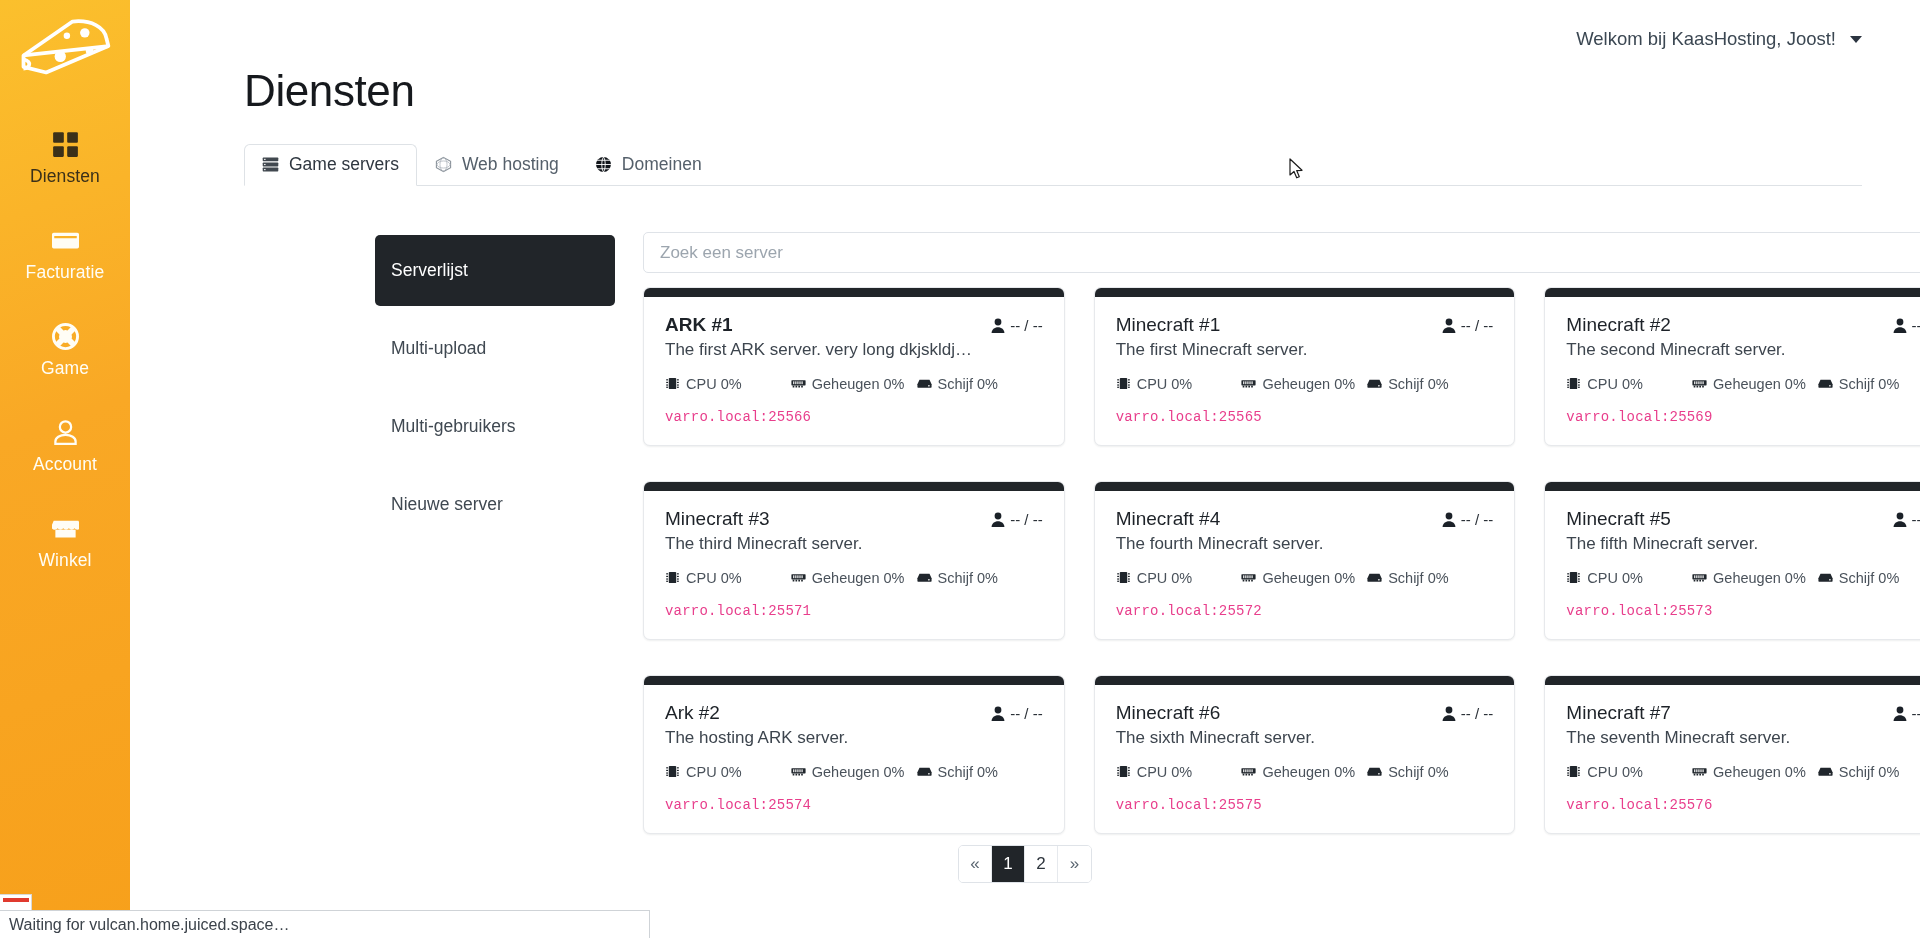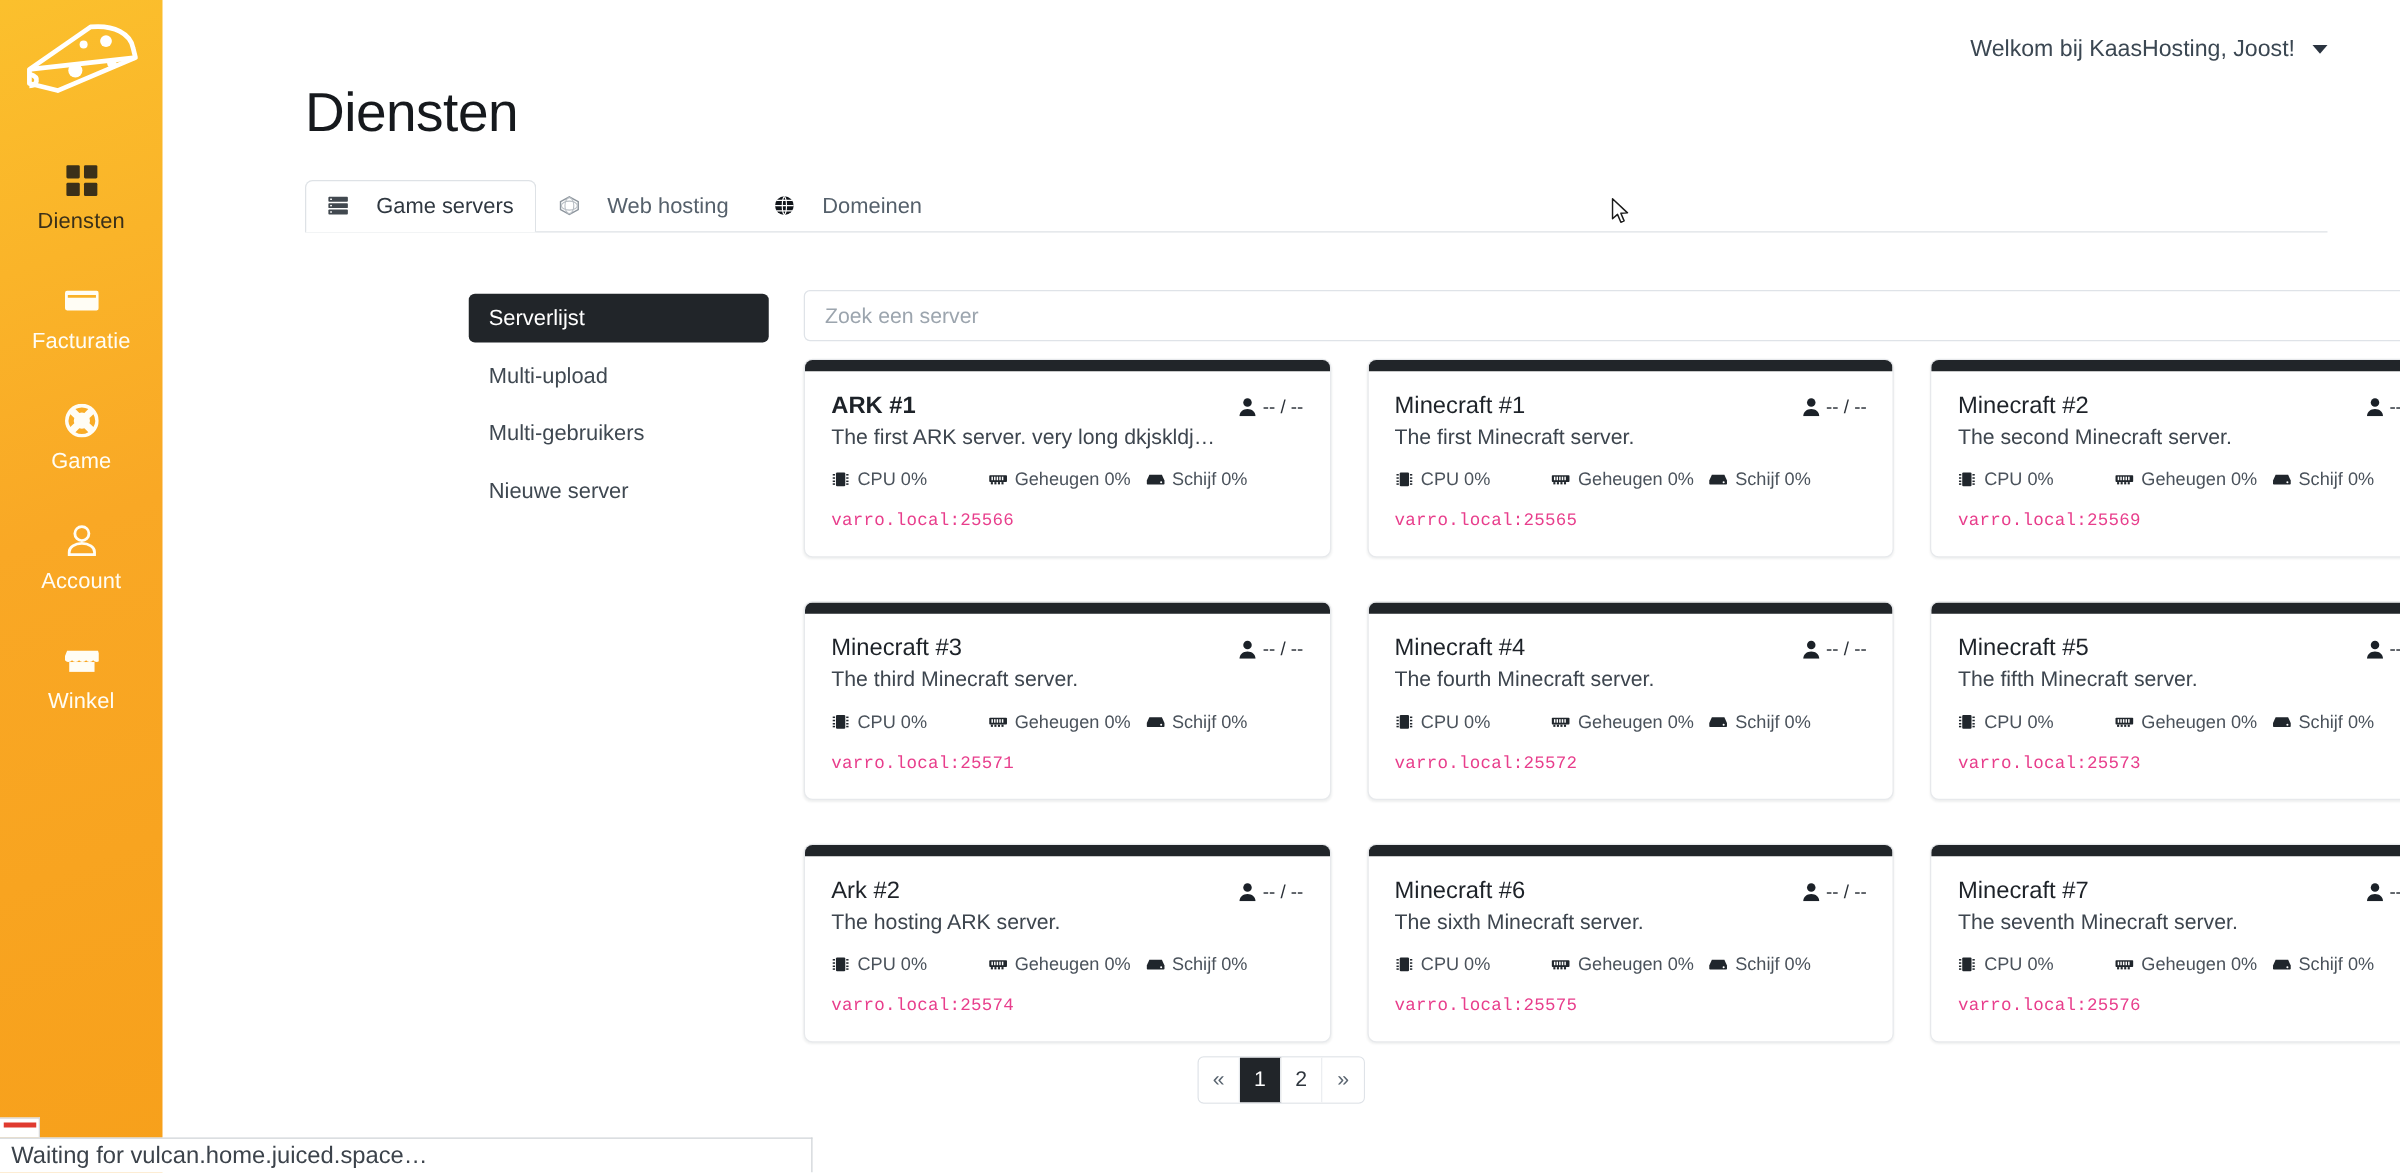--- a/index.html
+++ b/index.html
@@ -60,35 +60,35 @@
     font-size: 44px; font-weight: 400; color: #16191d; letter-spacing: -0.4px;
   }
 
   
   .tabs {
     position: absolute; left: 114px; top: 143px; right: 58px;
     height: 43px; border-bottom: 1px solid #dee2e6;
     display: flex; align-items: flex-end;
   }
   .tab {
-    display: flex; align-items: center; gap: 22px;
+    display: flex; align-items: center; gap: 10px;
     padding: 9px 17px 10px; font-size: 17.5px; color: #55606b;
     border: 1px solid transparent; border-radius: 6px 6px 0 0;
     cursor: pointer; position: relative; top: 1px; background: transparent; justify-content: center;
   }
   .tab.active {
     background: #fff; color: #2f3740;
     border-color: #dee2e6 #dee2e6 #fff;
   }
   .tab-icon { width: 17px; height: 17px; display: block; }
 
   
   .subnav { position: absolute; left: 245px; top: 235px; width: 240px; }
   .subnav-item {
-    display: block; padding: 9px 16px; font-size: 17.5px;
+    display: block; padding: 25px 16px; font-size: 17.5px;
     color: #3f4851; border-radius: 5px; cursor: pointer; margin-bottom: 7px;
   }
   .subnav-item.active { background: #212529; color: #ffffff; }
 
   
   .search-box {
     position: absolute; left: 513px; top: 232px; width: 1320px; height: 41px;
     border: 1px solid #dfe3e8; border-radius: 5px; background: #fff;
     font-size: 17px; color: #30373e; padding: 0 16px;
     font-family: "Liberation Sans", sans-serif;
@@ -139,21 +139,21 @@
   }
   .page-link:last-child { border-right: none; }
   .page-link.active { background: #212529; color: #ffffff; }
   .page-link.arrow { color: #5a6570; }
 
   
   .statusbar {
     position: absolute; left: 0; bottom: 0; width: 650px; height: 28px;
     background: #fff; border-top: 1px solid #cfd3d7; border-right: 1px solid #cfd3d7;
     display: flex; align-items: center; padding-left: 9px;
-    font-size: 19px; color: #3c434b;
+    font-size: 16px; color: #3c434b;
   }
 
   
   .cursor { position: absolute; left: 1289px; top: 158px; width: 16px; height: 22px; pointer-events: none; }
 </style>
 </head>
 <body>
 
 <div id="app">
 

